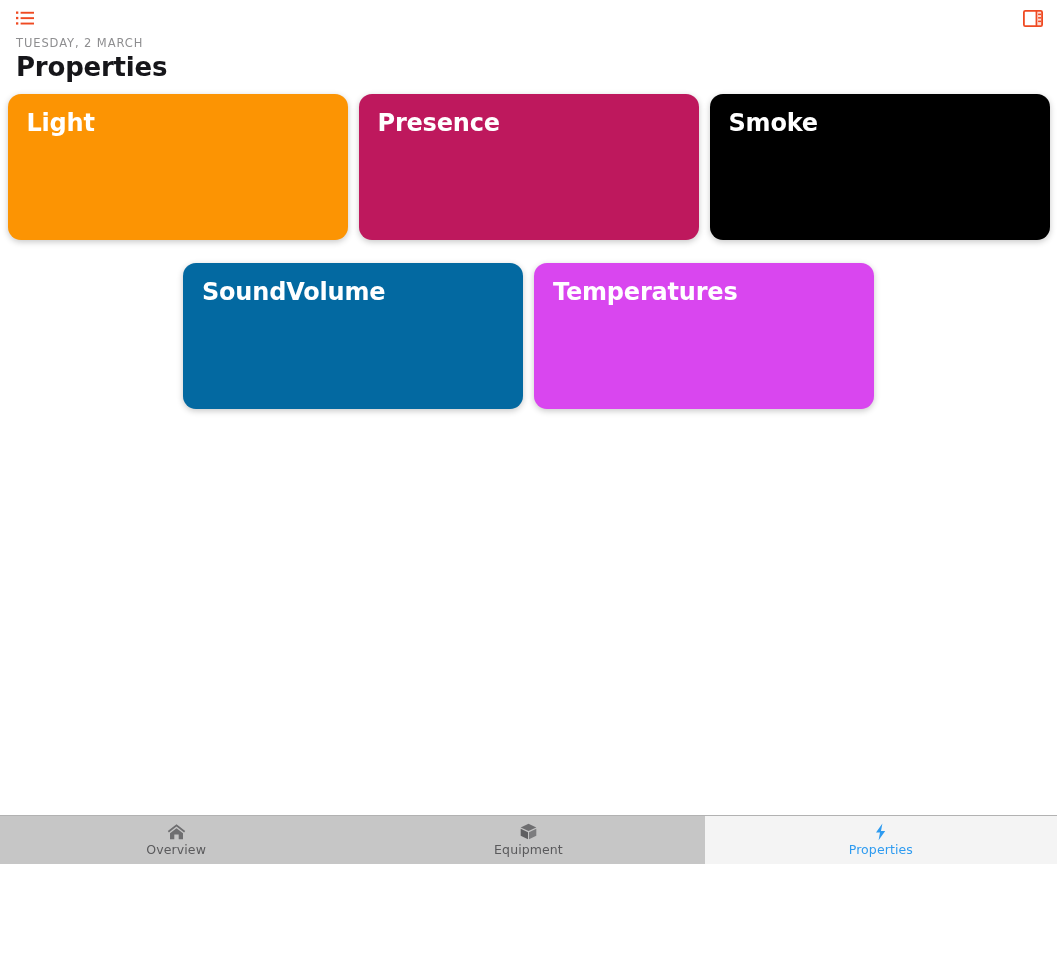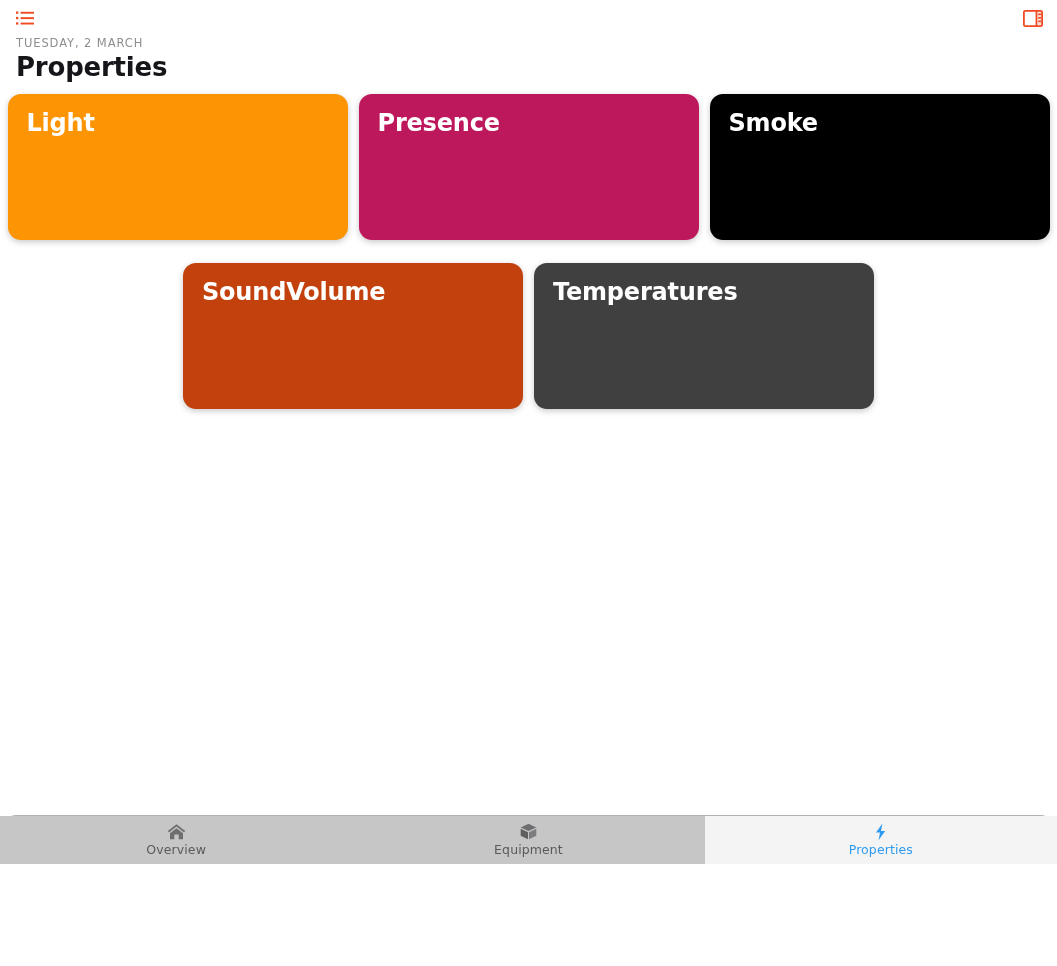--- a/index.html
+++ b/index.html
@@ -117,21 +117,20 @@
     white-space: nowrap;
   }
 
   
   .tabbar {
     flex: 0 0 49px;
     height: 49px;
     display: flex;
     border-top: 1px solid #b2b2b2;
     background: #c6c6c6;
-    border-radius: 17px;
   }
 
   .tab {
     flex: 1 1 0;
     display: flex;
     flex-direction: column;
     align-items: center;
     justify-content: center;
     gap: 2px;
     background: #c6c6c6;
@@ -206,24 +205,24 @@
       </div>
       <div class="card" style="background-color: #be185d;">
         <div class="card-title">Presence</div>
       </div>
       <div class="card" style="background-color: #000000;">
         <div class="card-title">Smoke</div>
       </div>
     </div>
 
     <div class="card-row row-2">
-      <div class="card" style="background-color: #c2410c;">
+      <div class="card" style="background-color: #0369a1;">
         <div class="card-title">SoundVolume</div>
       </div>
-      <div class="card" style="background-color: #404040; text-decoration: underline;">
+      <div class="card" style="background-color: #d946ef; text-decoration: underline;">
         <div class="card-title">Temperatures</div>
       </div>
     </div>
 
   </div>
 
   <div class="tabbar">
 
     <button class="tab">
       <span class="tab-icon">

